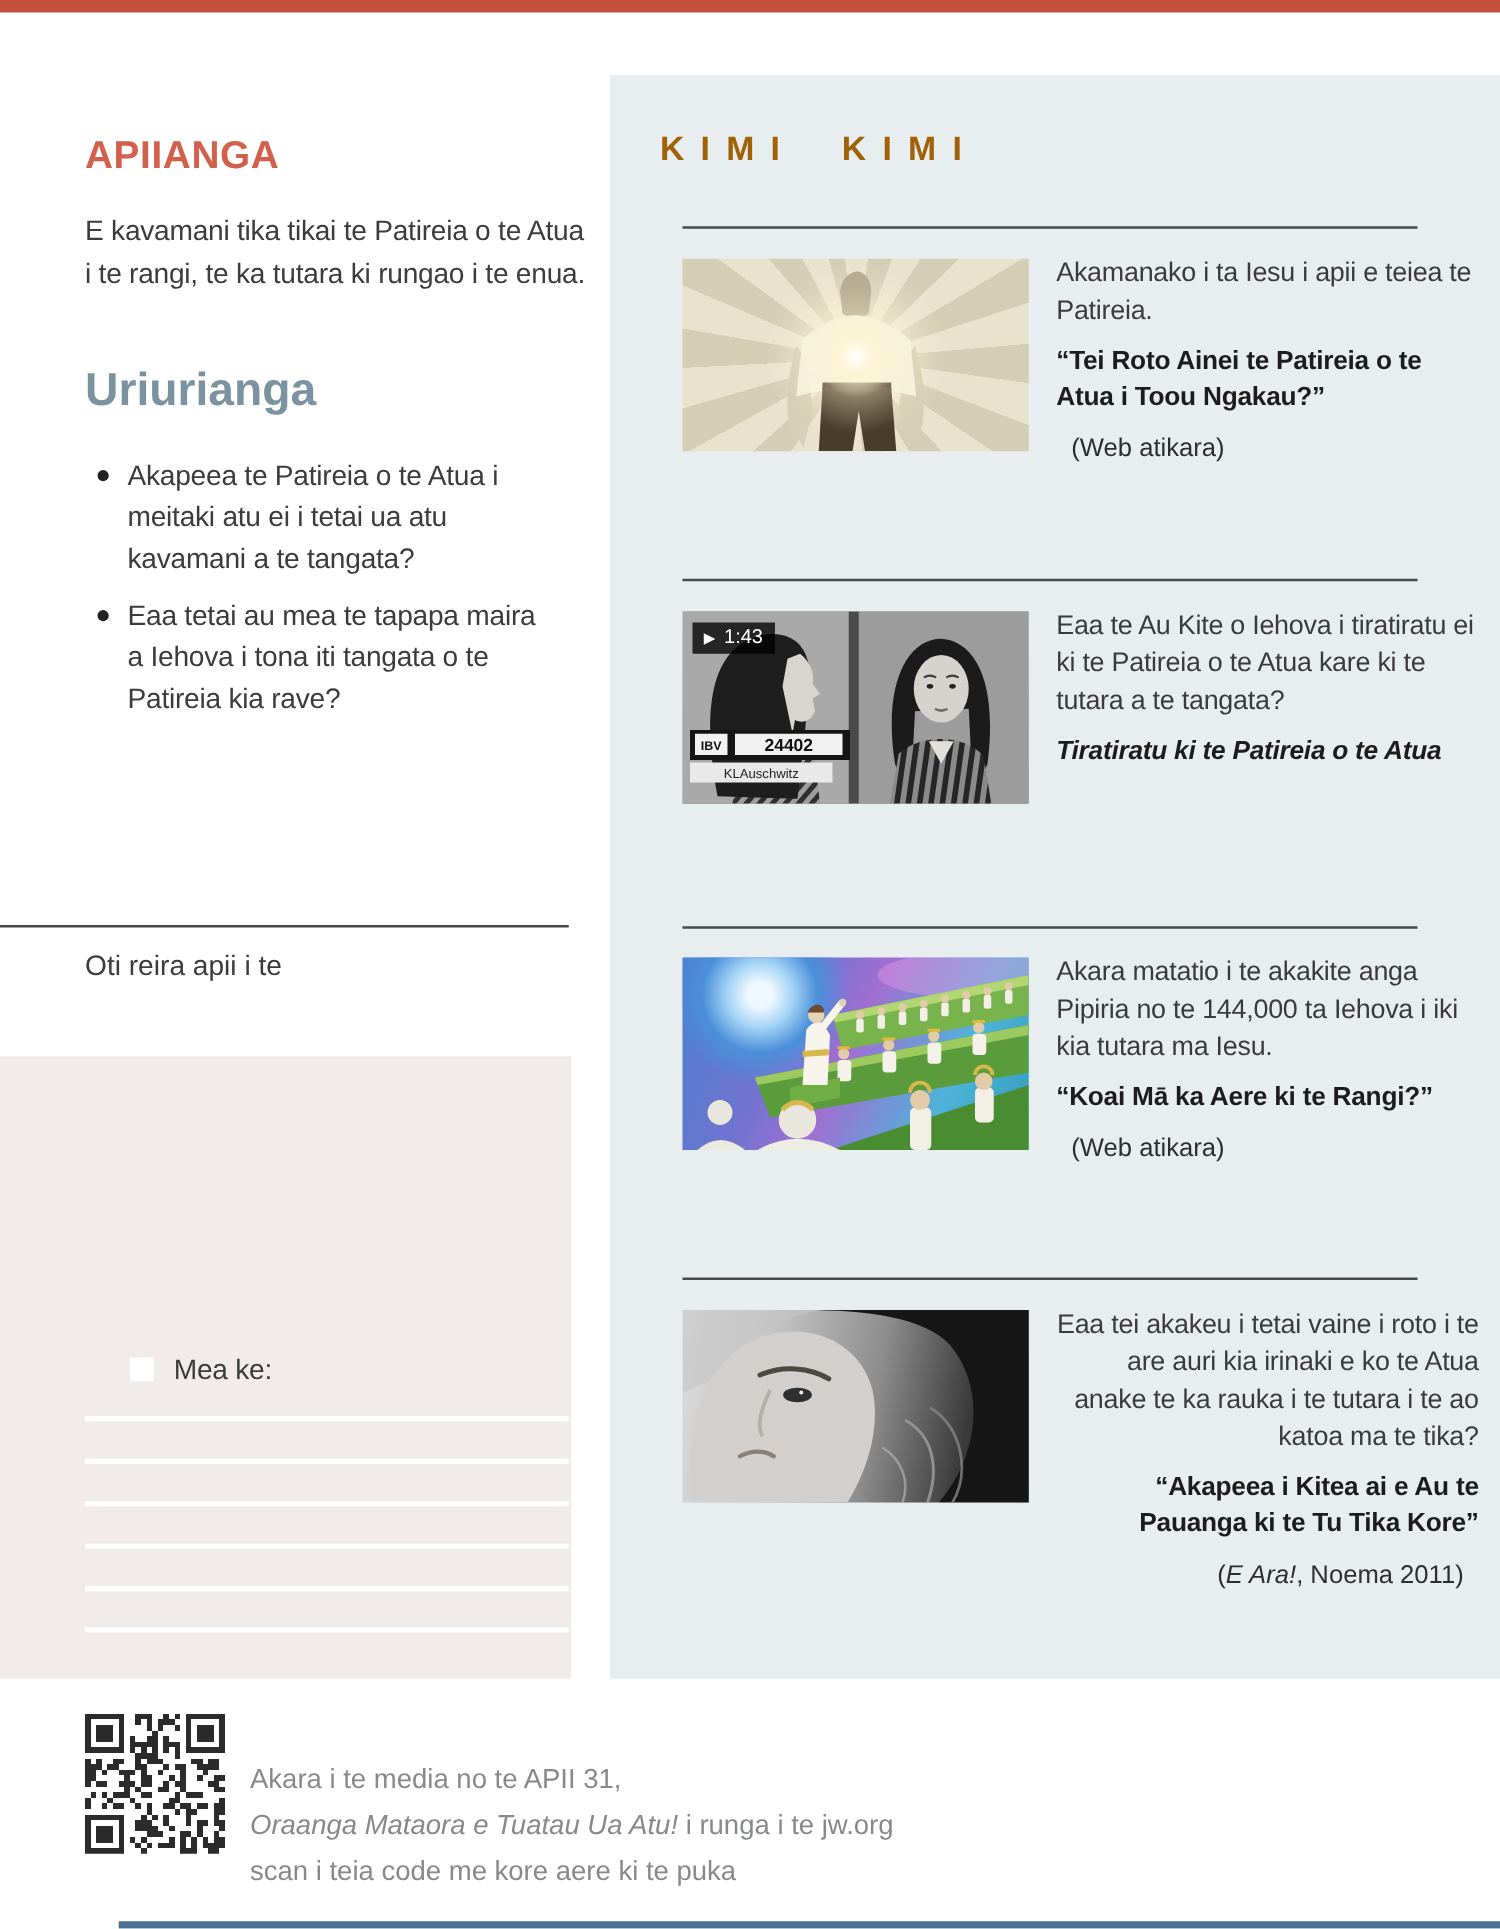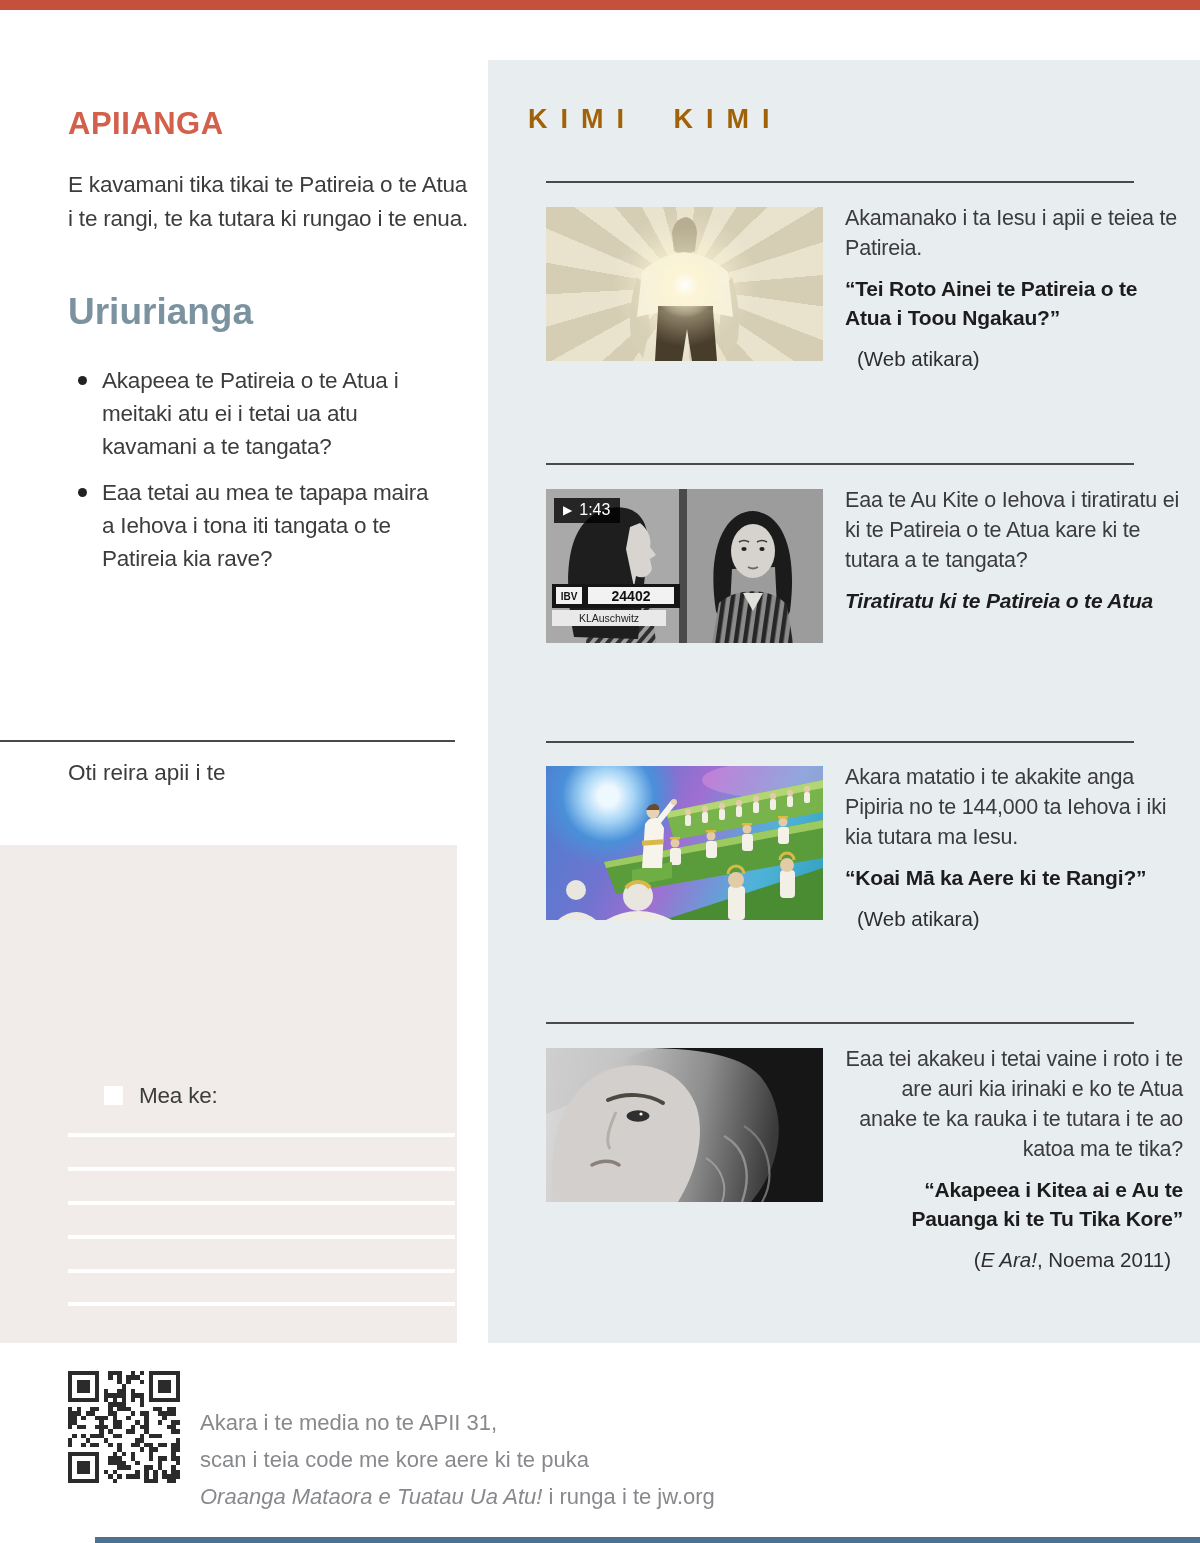--- a/index.html
+++ b/index.html
@@ -491,18 +491,18 @@
         <rect x="18" y="0" width="7" height="7" fill="#2b2b2b"></rect>
         <rect x="19" y="1" width="5" height="5" fill="#ffffff"></rect>
         <rect x="20" y="2" width="3" height="3" fill="#2b2b2b"></rect>
         <rect x="0" y="18" width="7" height="7" fill="#2b2b2b"></rect>
         <rect x="1" y="19" width="5" height="5" fill="#ffffff"></rect>
         <rect x="2" y="20" width="3" height="3" fill="#2b2b2b"></rect>
       </svg>
   </div>
   <div class="abs footer-text">
     <div>Akara i te media no te APII 31,</div>
+    <div><span class="it">Oraanga Mataora e Tuatau Ua Atu!</span><span> i runga i te jw.org</span></div>
     <div>scan i teia code me kore aere ki te puka</div>
-    <div><span class="it">Oraanga Mataora e Tuatau Ua Atu!</span><span> i runga i te jw.org</span></div>
   </div>
 
   <div class="abs bottom-bar"></div>
 </div>
 
 </body></html>

